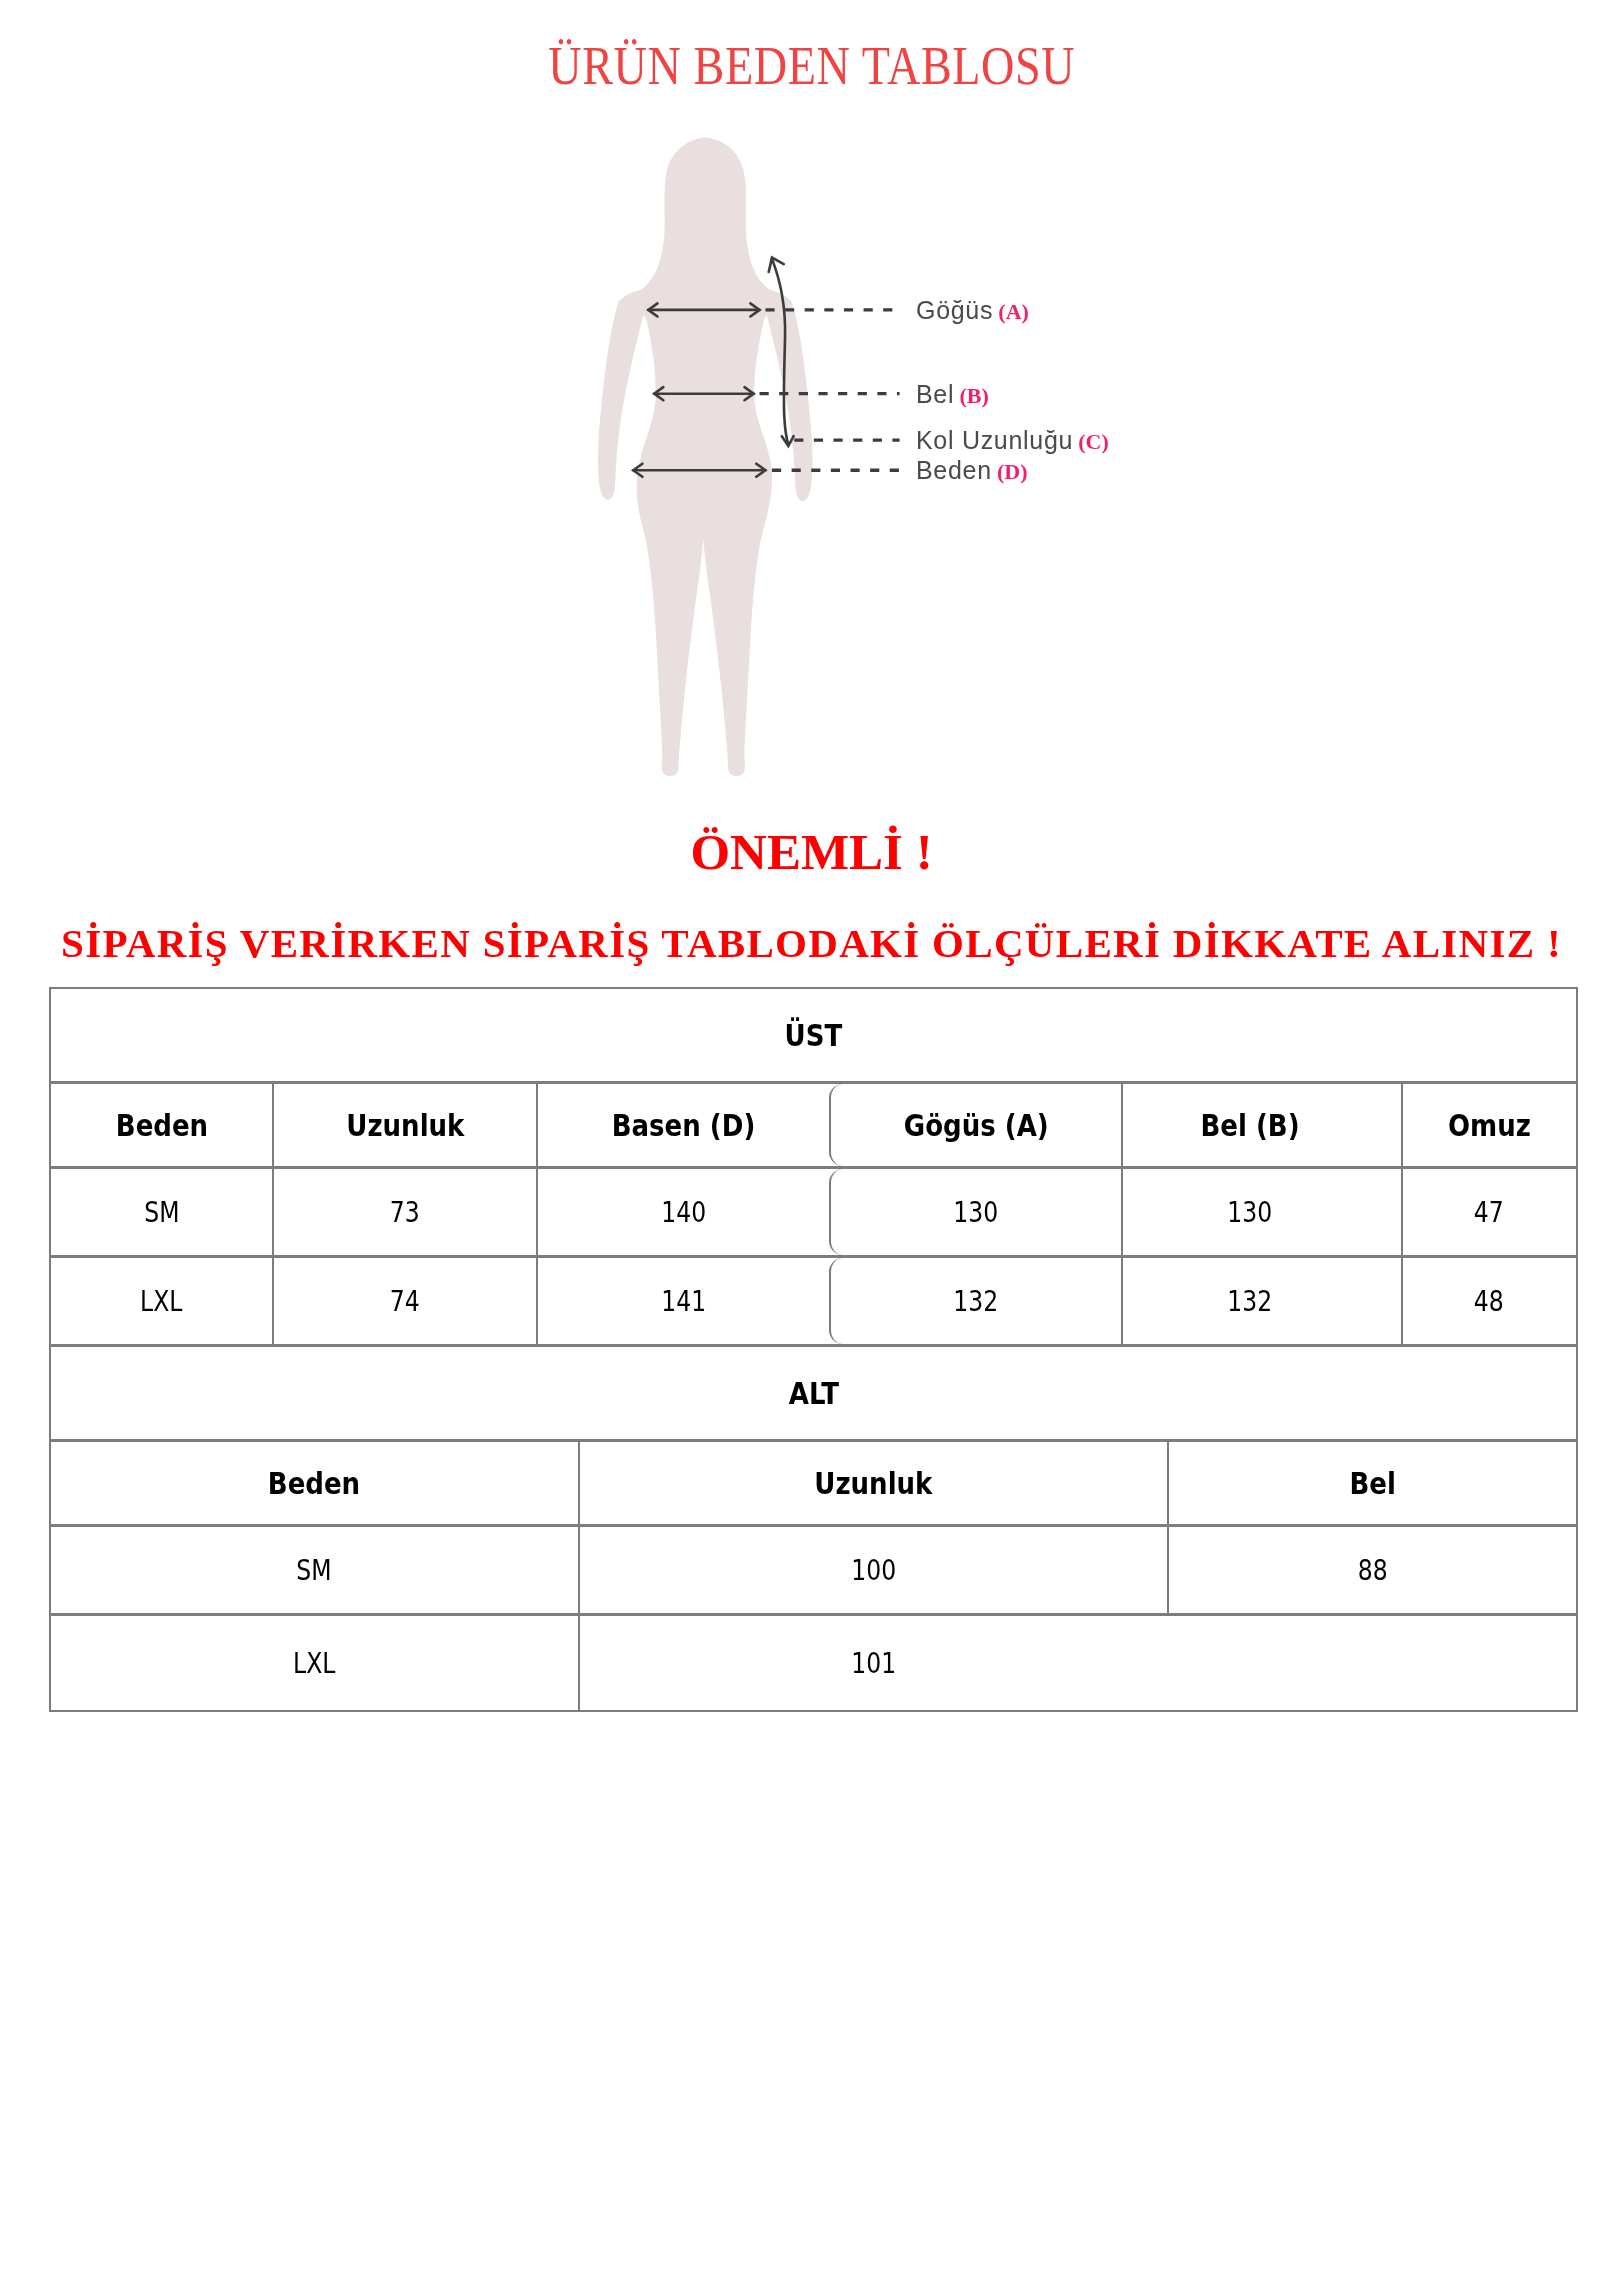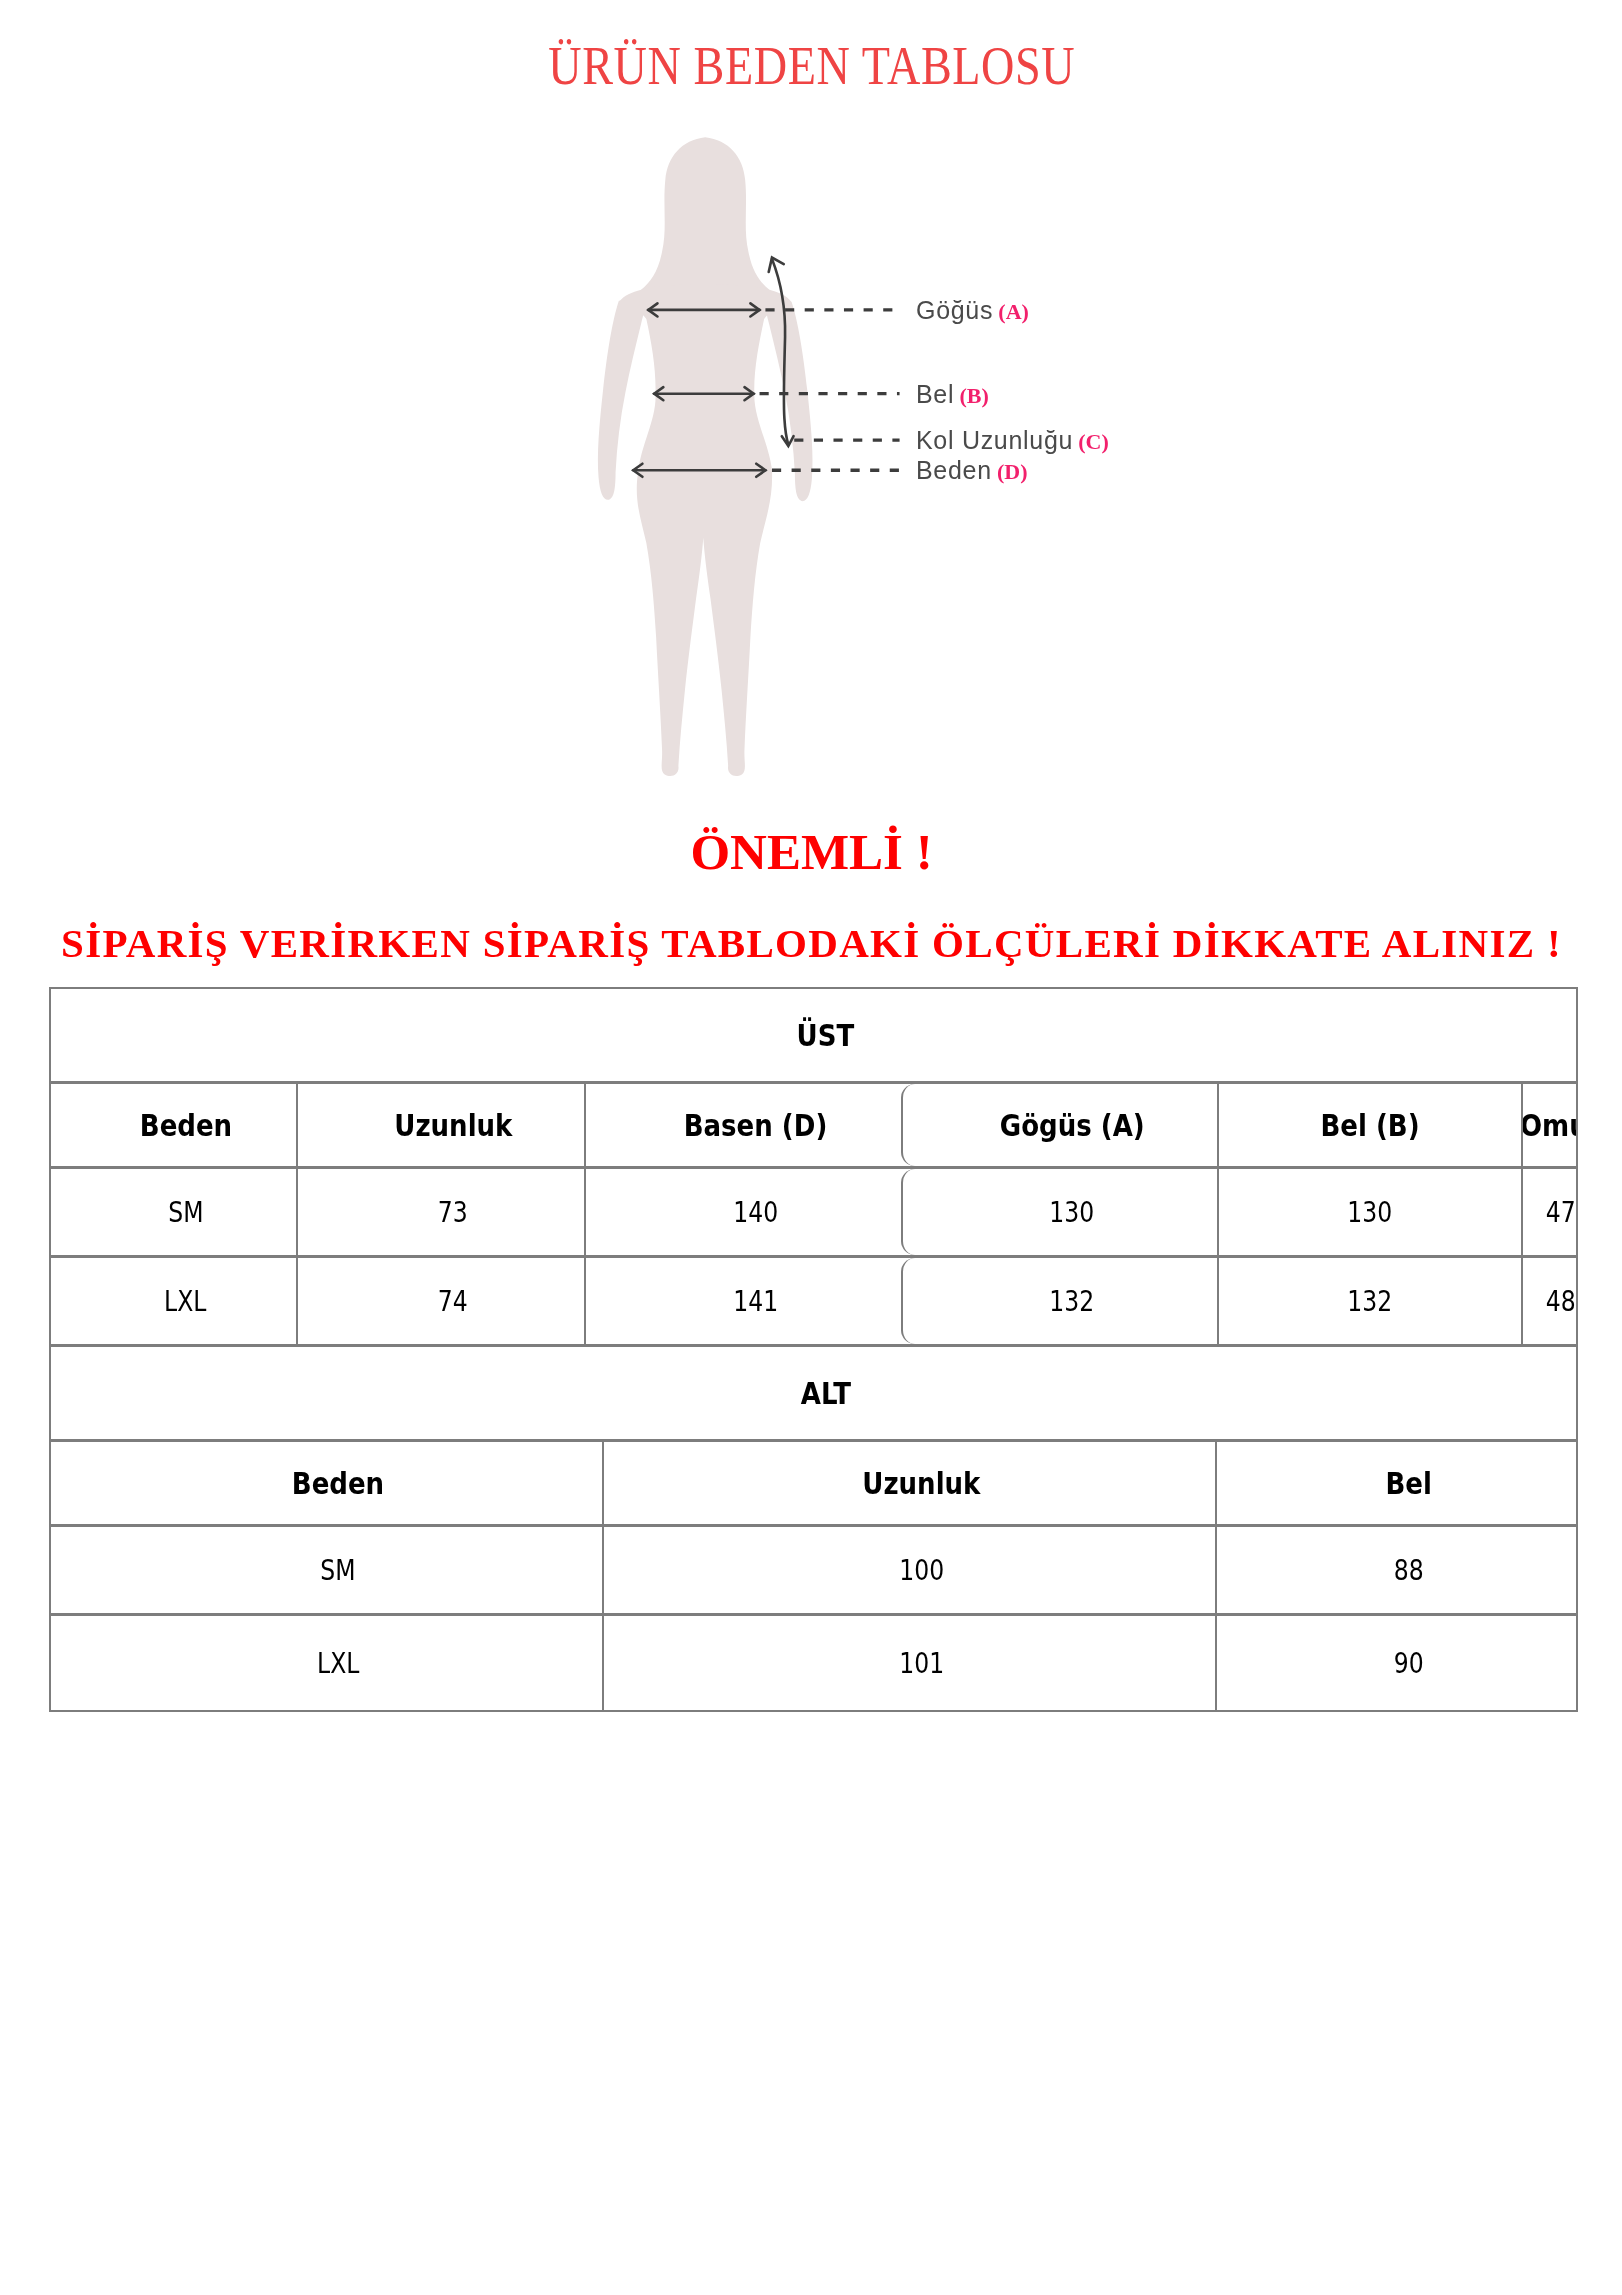--- a/index.html
+++ b/index.html
@@ -31,21 +31,21 @@
             font-family:"Liberation Serif",serif;font-weight:700;font-size:41px;color:#fe0000;
             letter-spacing:1.3px;white-space:nowrap;}
 
   
   .size-table{position:absolute;left:49px;top:987px;width:1525px;
               border:2.6px solid #7d7d7d;background:#ffffff;}
   .trow{display:flex;border-top:3.3px solid #7d7d7d;align-items:stretch;}
   .trow:first-child{border-top:none;}
   .tcell{border-left:2px solid #7d7d7d;display:flex;align-items:center;justify-content:center;
          font-family:"DejaVu Sans","Liberation Sans",sans-serif;font-size:28px;color:#000;
-         overflow:hidden;padding-left:24px;}
+         overflow:hidden;}
   .tcell:first-child{border-left:none;}
   .tcell .squish{display:inline-block;transform:scaleX(0.84);transform-origin:center;white-space:nowrap;}
   .th{font-weight:700;font-size:31px;}
   .section-row{height:92px;}
   .header-row{height:82px;}
   .data-row{height:86px;}
   .data-row-last{height:94px;}
   .full{width:100%;}
   
   .u0{width:14.5%;} .u1{width:17.2%;} .u2{width:19.05%;} .u3{width:19.05%;border-radius:14px;} .u4{width:16.6%;} .u5{flex:1;margin-left:24px;}
@@ -244,20 +244,17 @@
           <span class="squish">88</span>
         </div>
     </div>
     <div class="trow data-row-last trow-last" style="border-top:3.3px solid #7d7d7d;">
       <div class="tcell a0">
           <span class="squish">LXL</span>
         </div>
       <div class="tcell a1">
           <span class="squish">101</span>
         </div>
-      <div class="tcell a2">
-          <span class="squish">90</span>
-        </div>
     </div>
 
   </div>
 </div>
 
 
 </body></html>

